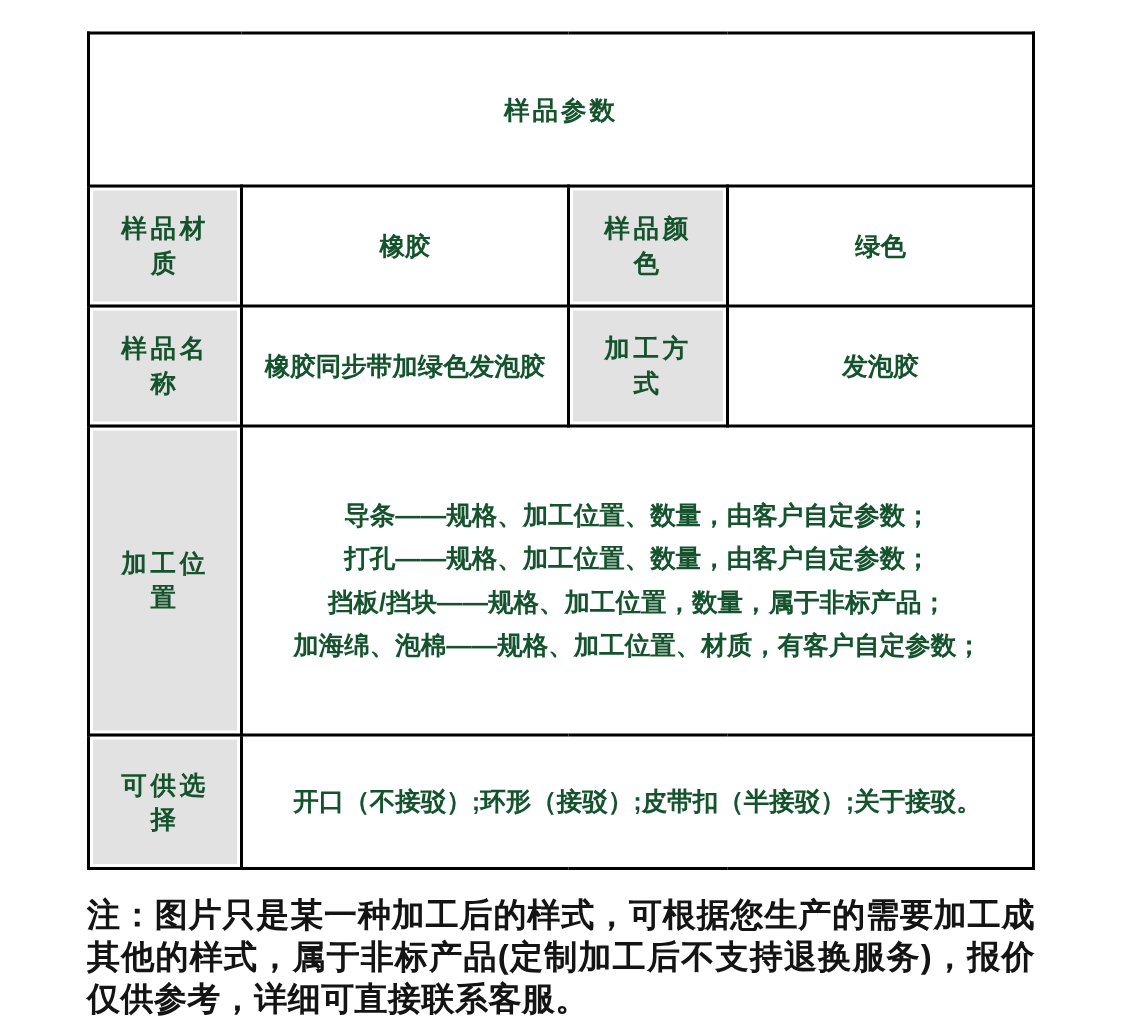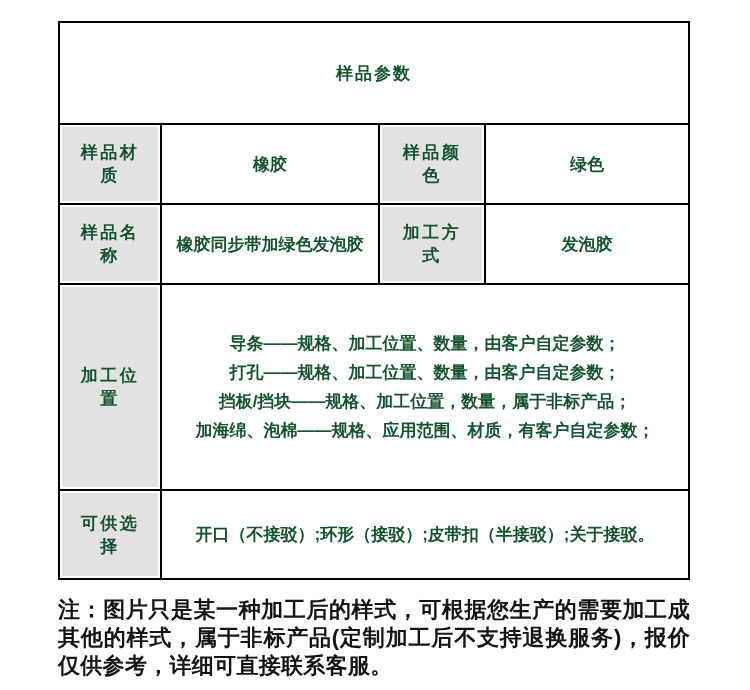--- a/index.html
+++ b/index.html
@@ -97,21 +97,21 @@
       <td class="cell-label">加工方式</td>
       <td>发泡胶</td>
     </tr>
     <tr class="r-spec">
       <td class="cell-label">加工位置</td>
       <td colspan="3" class="cell-left">
         <div class="spec-lines">
           <div>导条——规格、加工位置、数量，由客户自定参数；</div>
           <div>打孔——规格、加工位置、数量，由客户自定参数；</div>
           <div>挡板/挡块——规格、加工位置，数量，属于非标产品；</div>
-          <div>加海绵、泡棉——规格、应用范围、材质，有客户自定参数；</div>
+          <div>加海绵、泡棉——规格、加工位置、材质，有客户自定参数；</div>
         </div>
       </td>
     </tr>
     <tr class="r-splice">
       <td class="cell-label">可供选择</td>
       <td colspan="3" class="cell-left">开口（不接驳）;环形（接驳）;皮带扣（半接驳）;关于接驳。</td>
     </tr>
   </tbody>
 </table>
 

